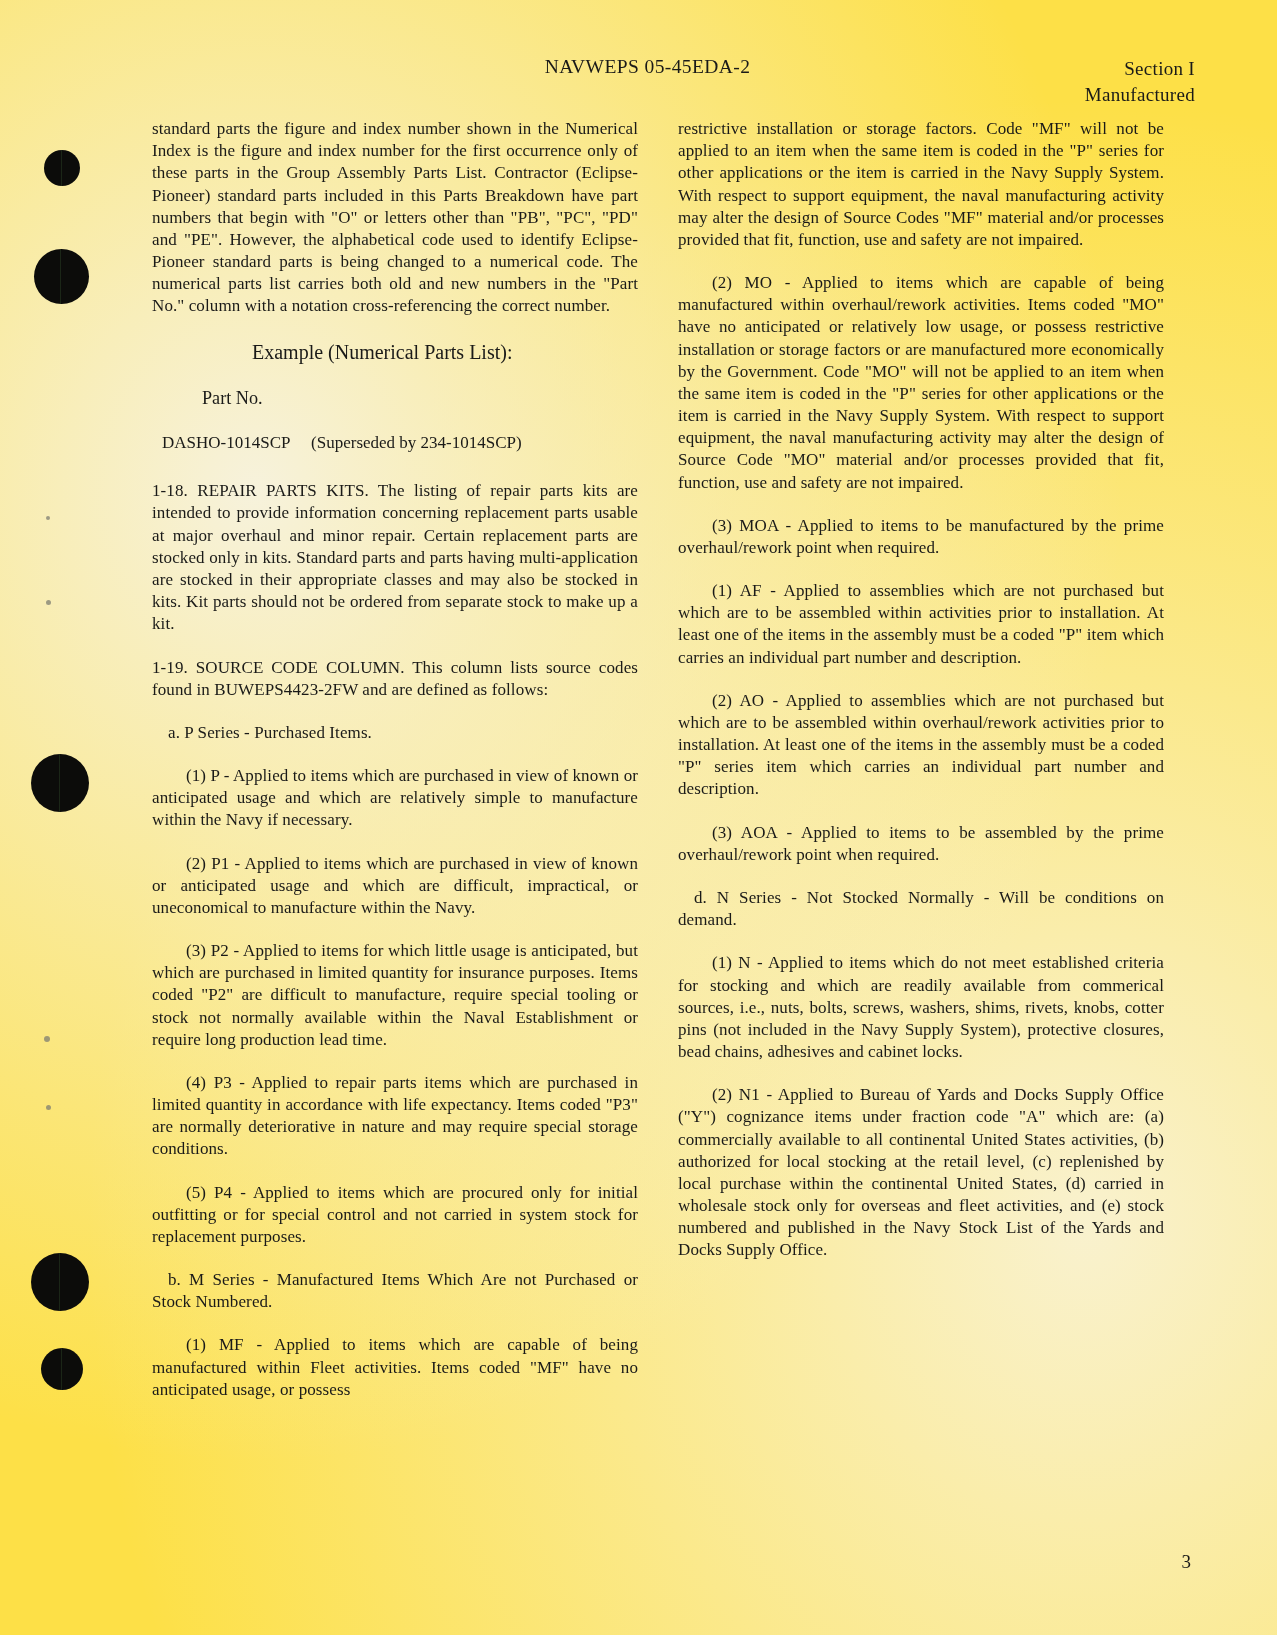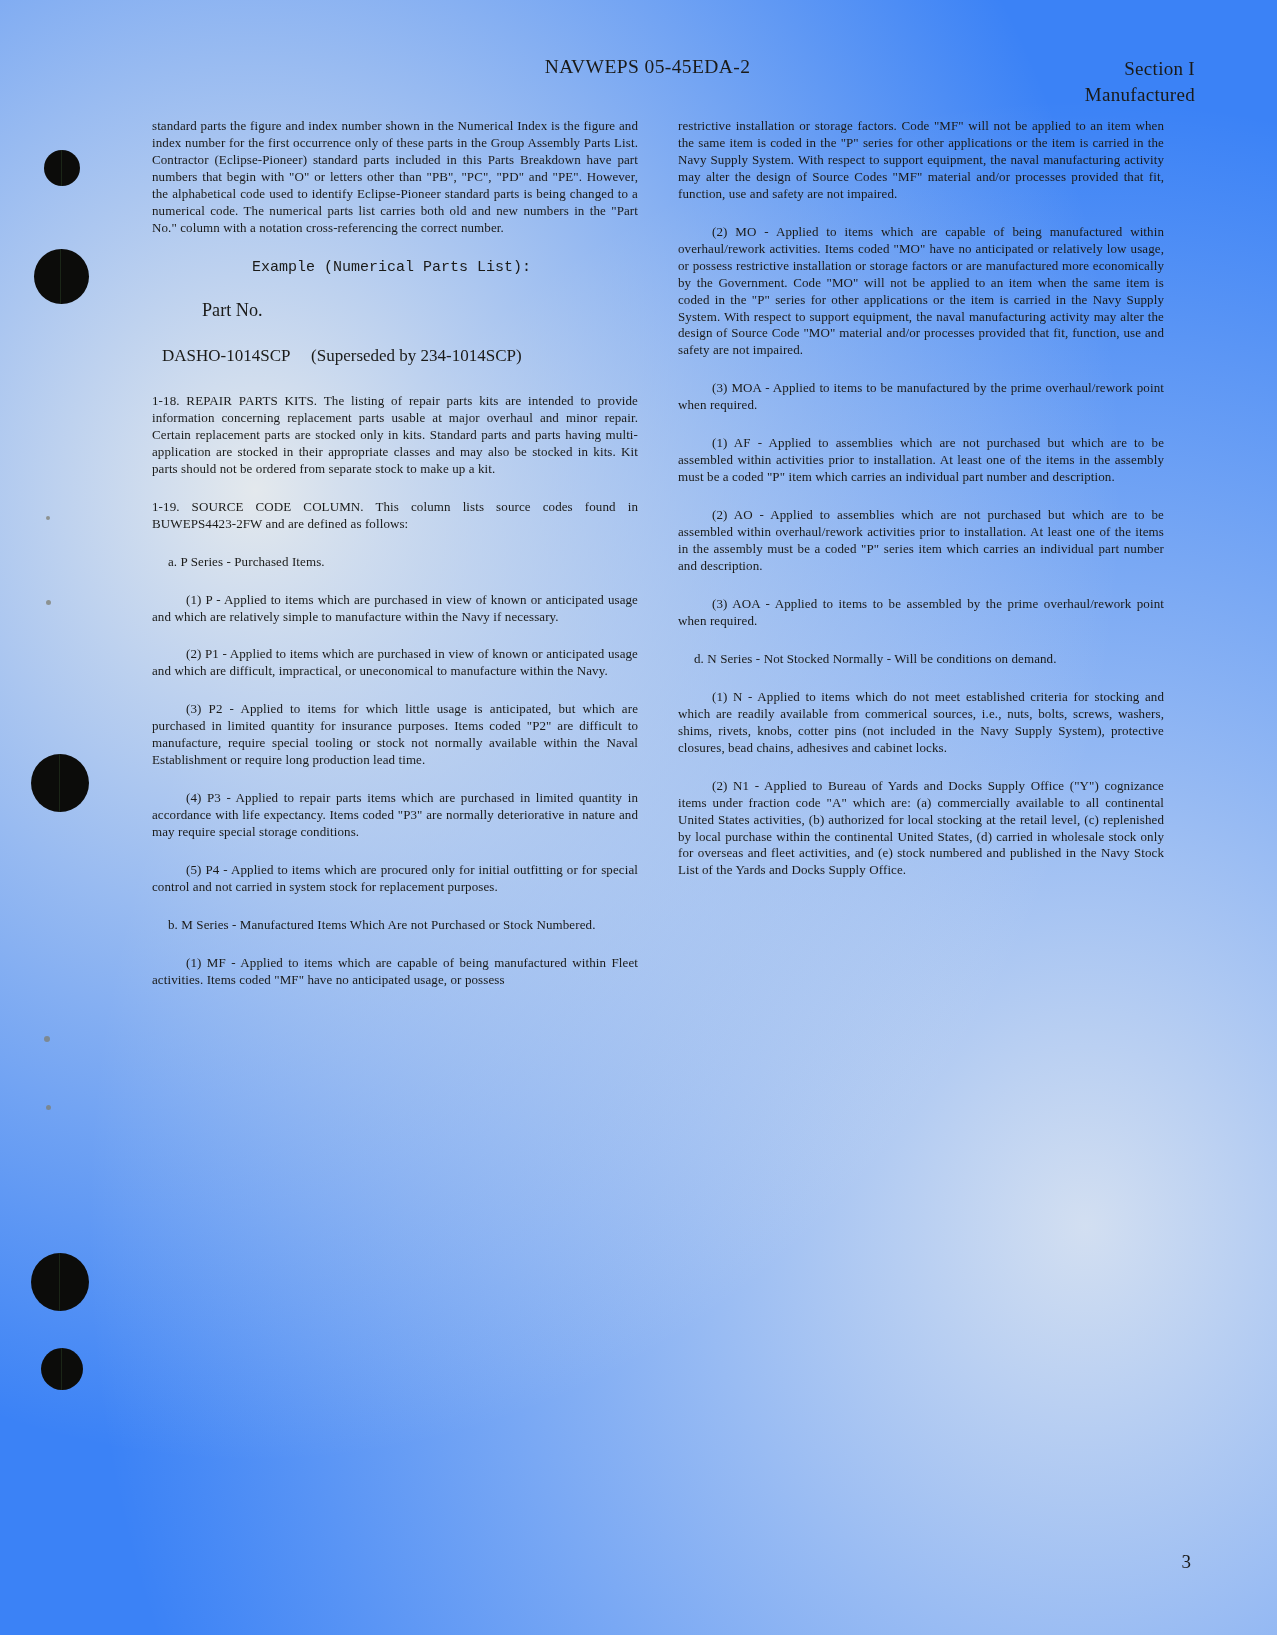--- a/index.html
+++ b/index.html
@@ -4,21 +4,21 @@
 <style>
   html, body {
     margin: 0;
     padding: 0;
     background: #6e6e6e;
   }
   .page {
     position: relative;
     width: 1277px;
     height: 1635px;
-    background: #3b82f6;
+    background: #fde047;
     overflow: hidden;
     font-family: "Liberation Serif", "DejaVu Serif", serif;
     color: #1a1a18;
   }
   
   .paper-tone {
     position: absolute;
     inset: 0;
     background:
       radial-gradient(ellipse at 20% 30%, rgba(246,244,236,0.9), rgba(253,253,251,0) 60%),
@@ -77,38 +77,37 @@
     top: 118px;
     width: 1012px;
     display: flex;
     gap: 40px;
   }
   .col {
     width: 486px;
   }
   p.body {
     margin: 0 0 21px 0;
-    font-size: 13px;
+    font-size: 17px;
     line-height: 1.305;
     text-align: justify;
     text-justify: inter-word;
     letter-spacing: 0.1px;
     -webkit-hyphens: none;
     hyphens: none;
   }
   p.body.indent { text-indent: 34px; }
   p.body.indent-sm { text-indent: 16px; }
   p.body.last-left { text-align: left; }
 
   .example-line {
     margin: 0 0 22px 0;
-    font-size: 15px;
+    font-size: 20px;
     line-height: 1.3;
     padding-left: 100px;
-    font-family: Liberation Mono, monospace;
   }
   .partno-line {
     margin: 0 0 22px 0;
     font-size: 18.2px;
     line-height: 1.3;
     padding-left: 50px;
   }
   .partno-example {
     margin: 0 0 26px 0;
     font-size: 17px;

